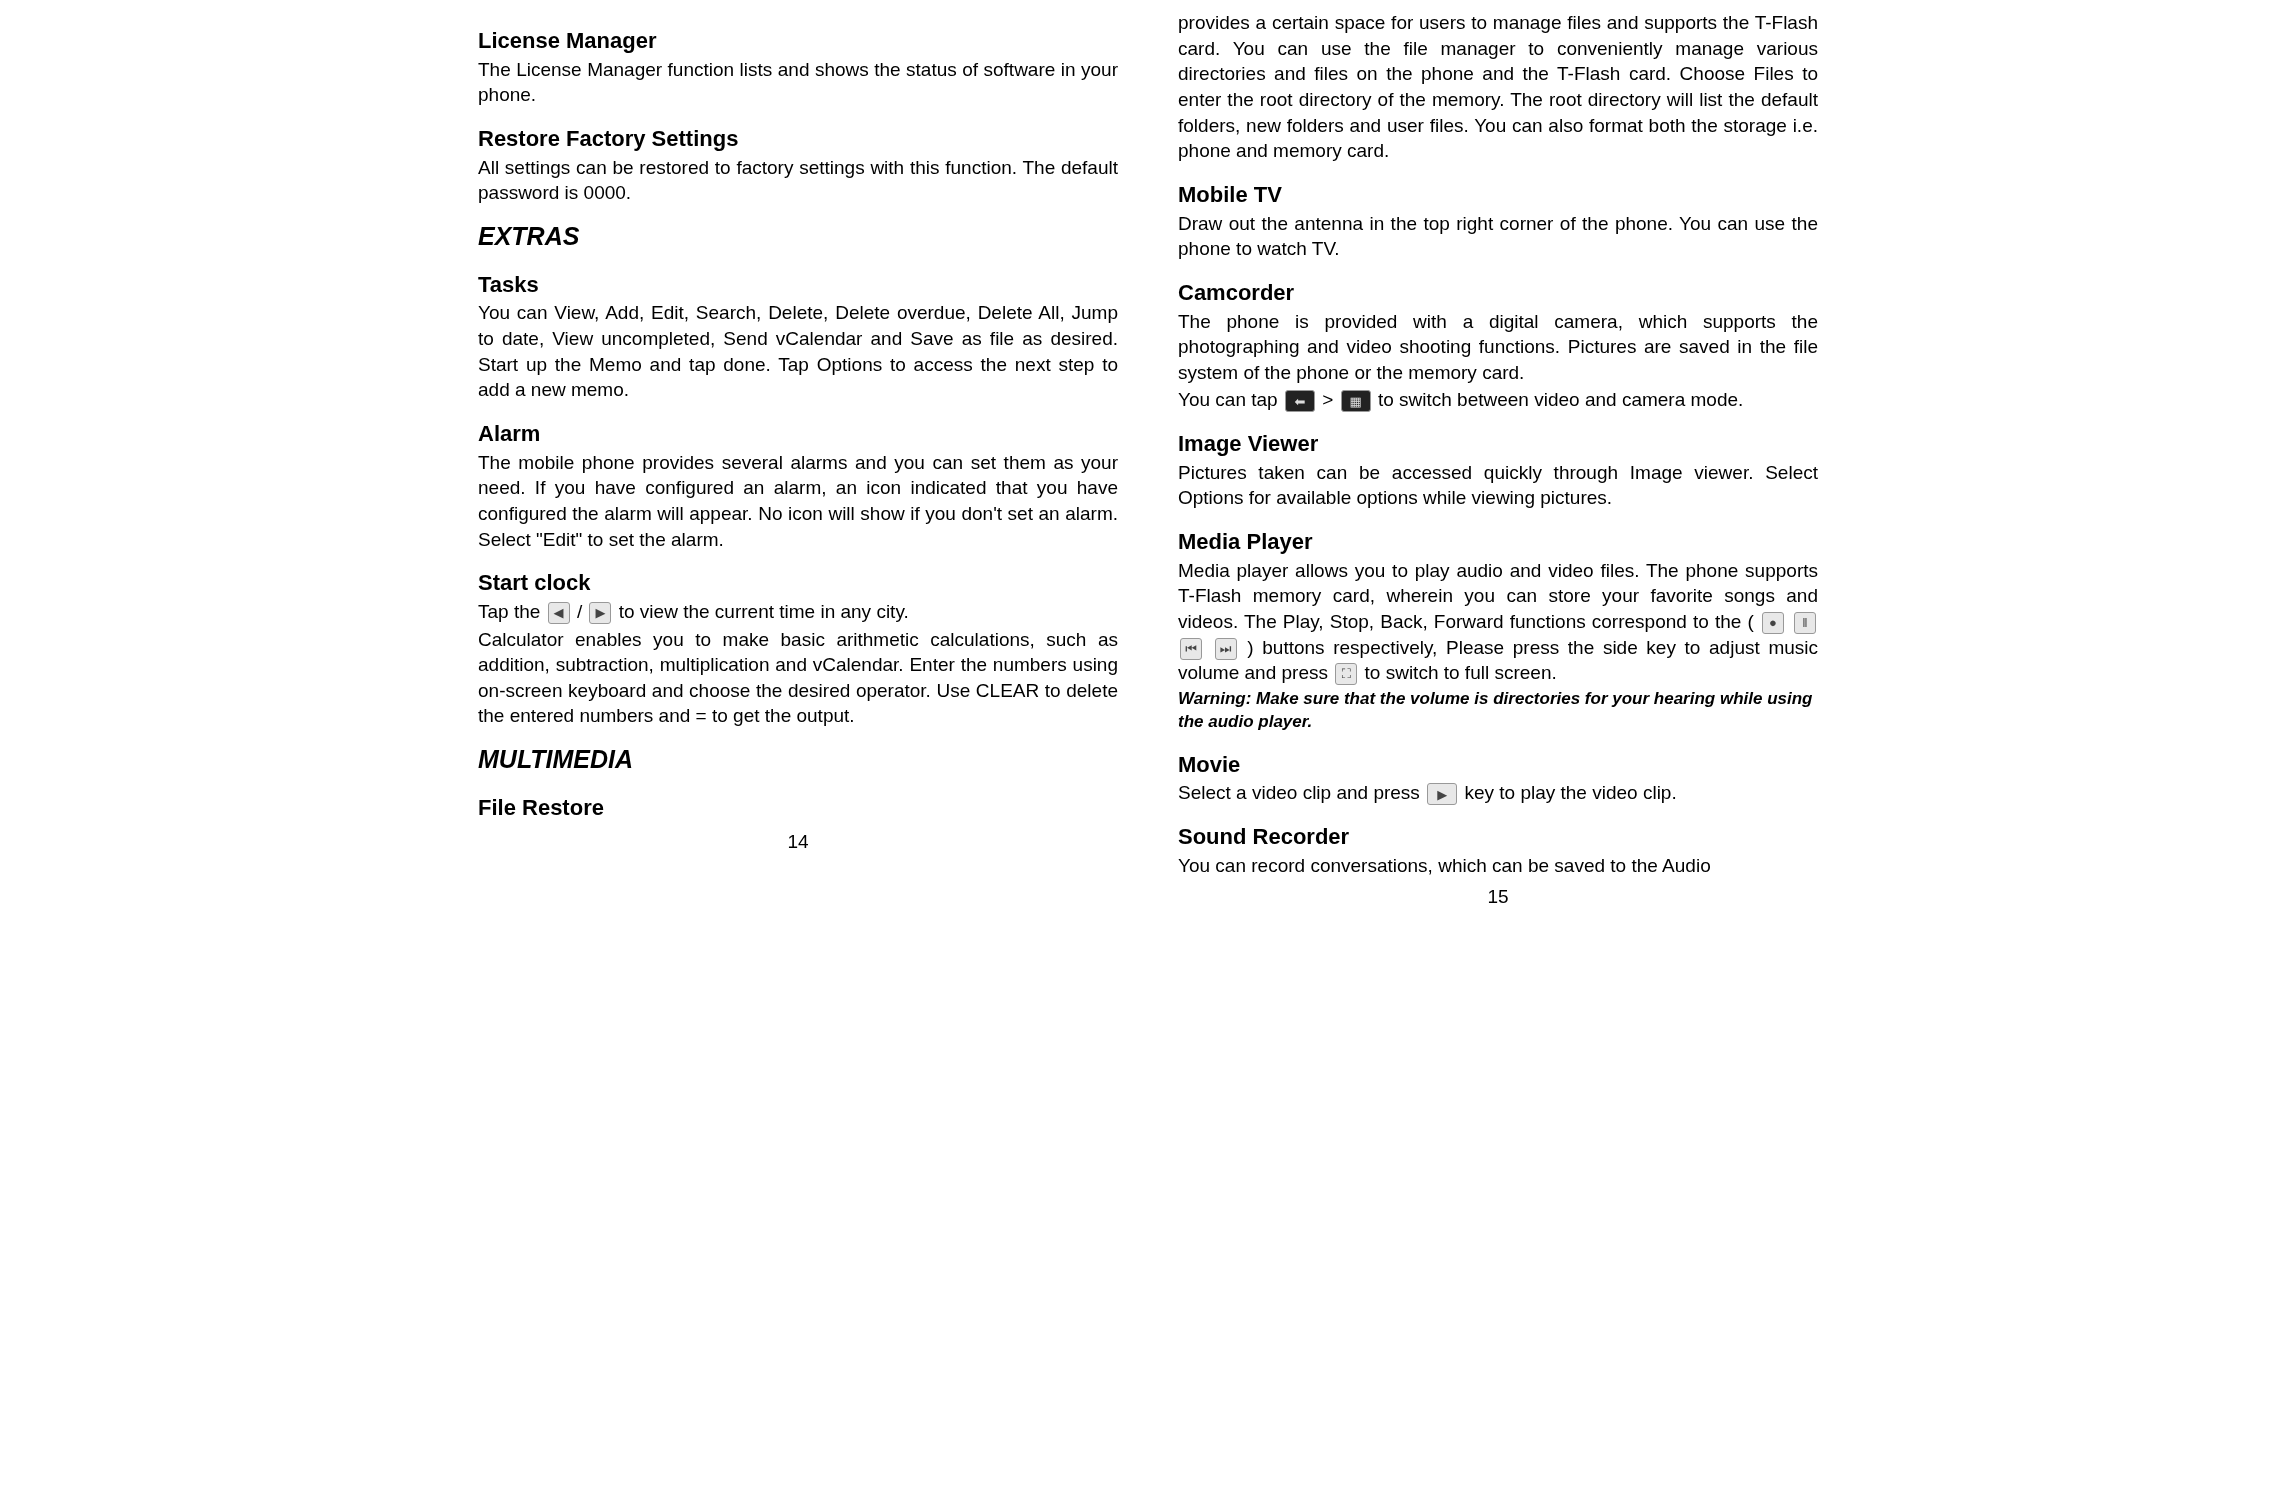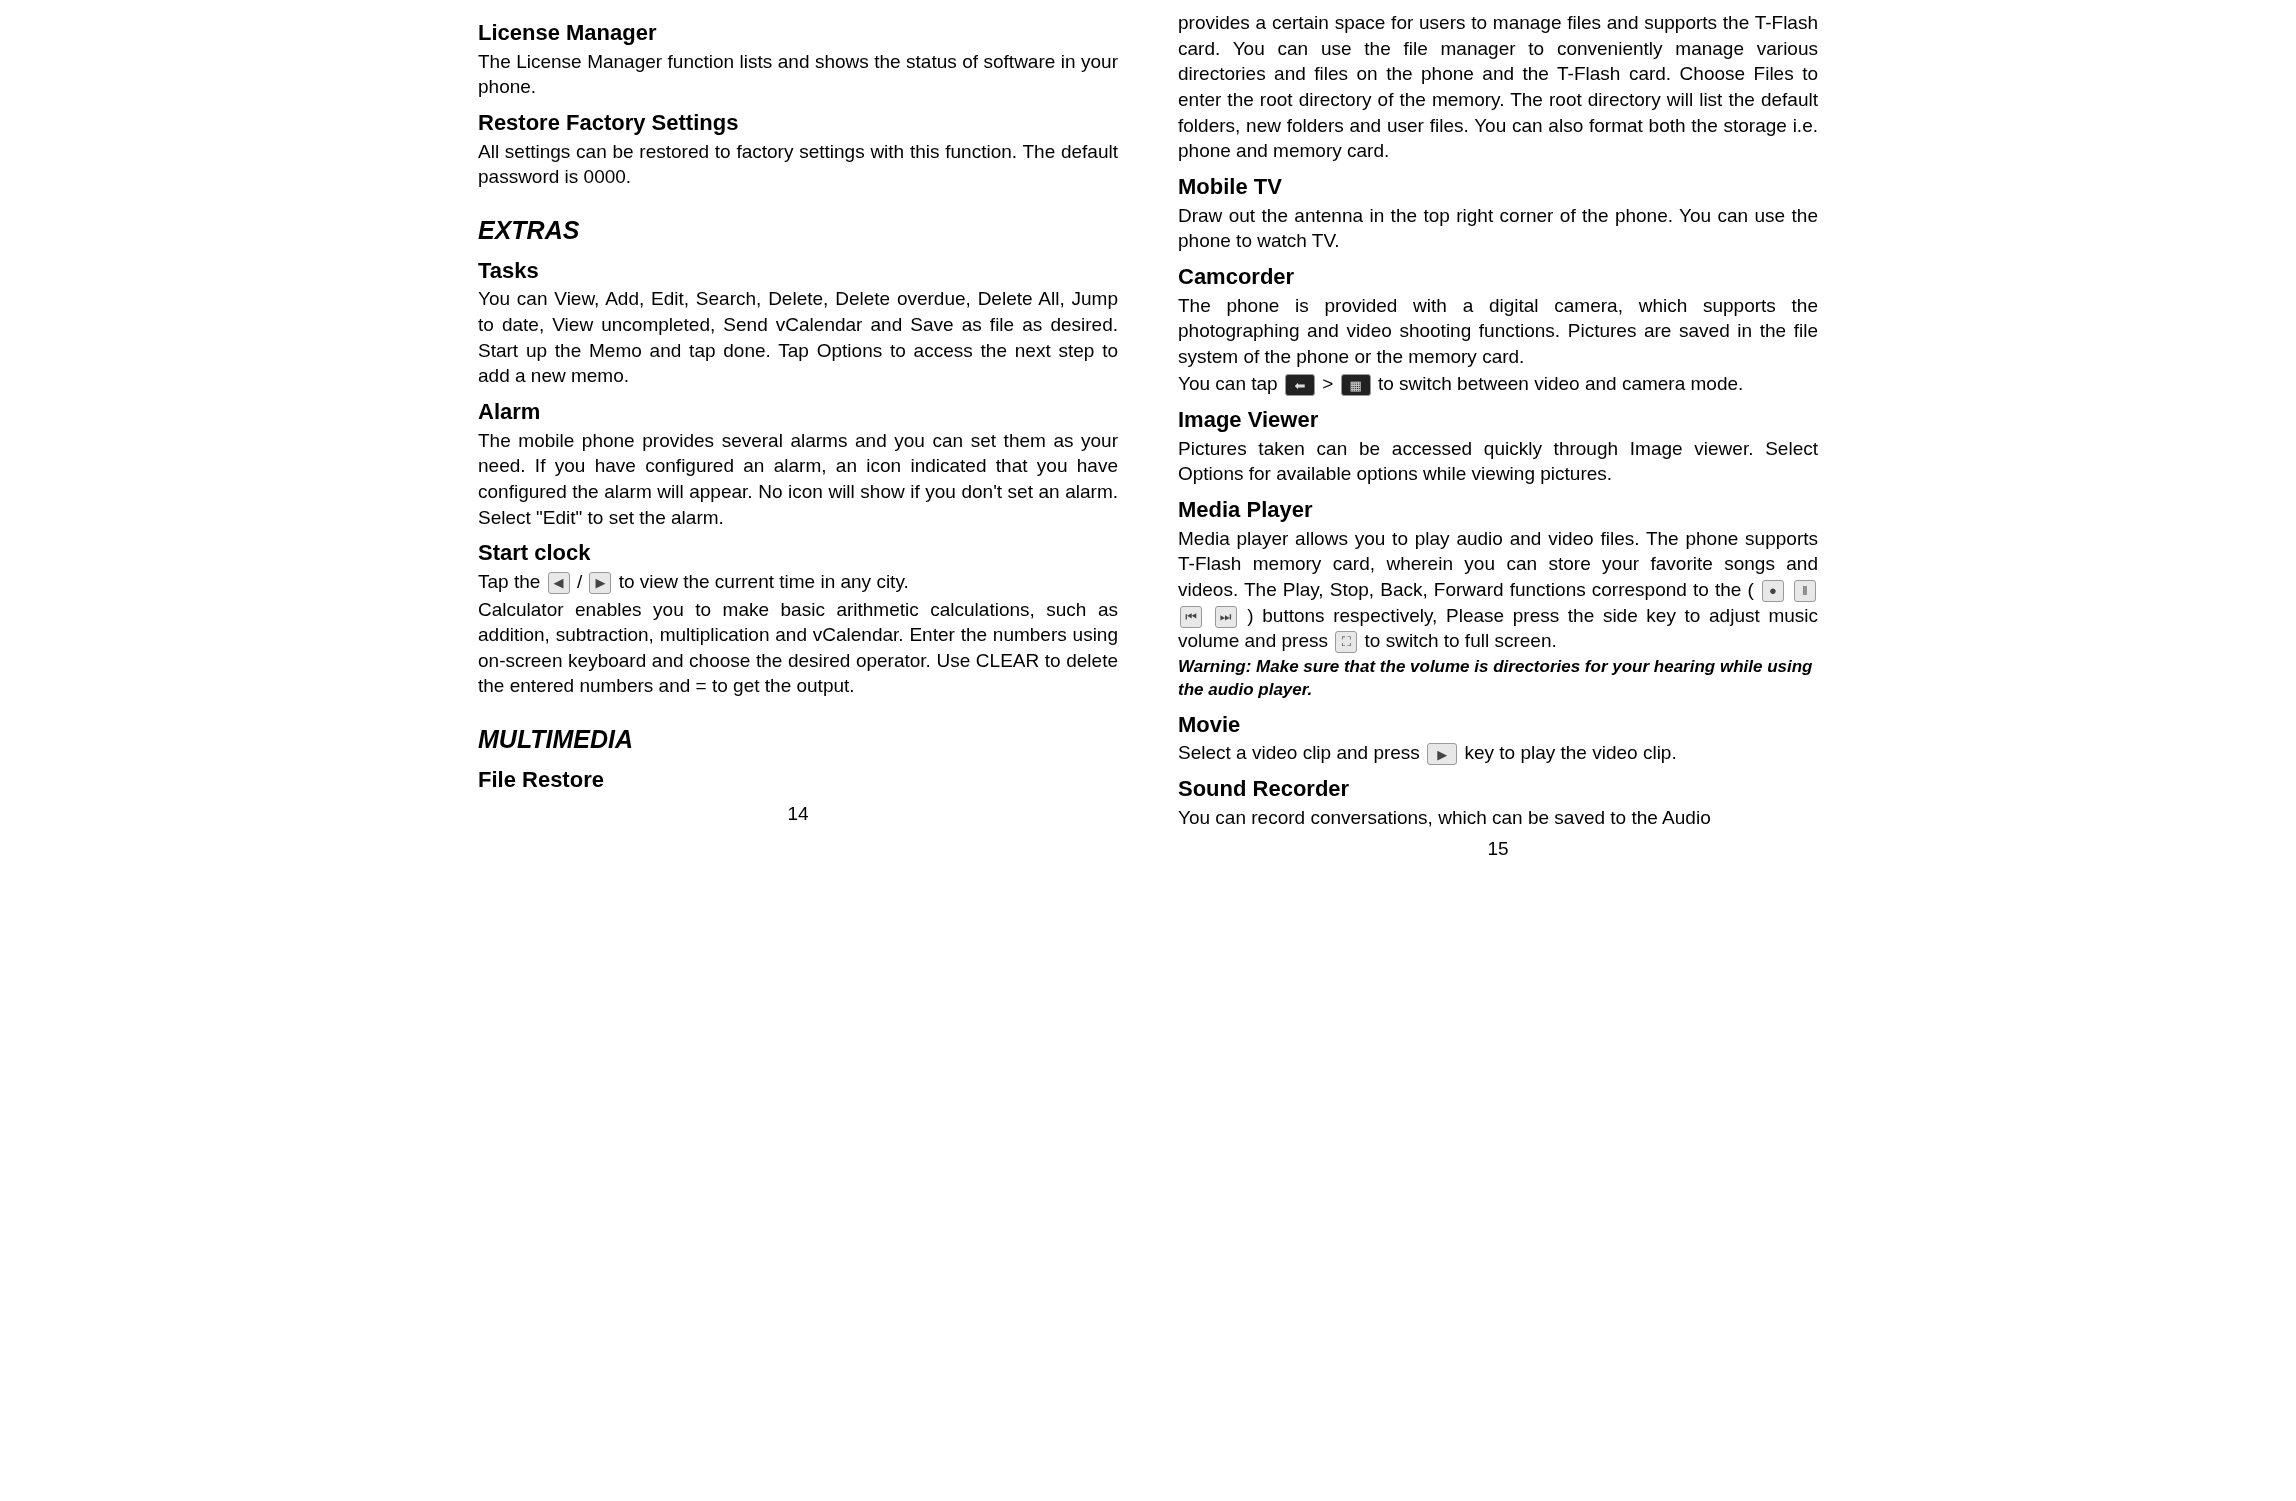--- a/index.html
+++ b/index.html
@@ -15,28 +15,28 @@
   .page {
     width: 640px;
     line-height: 1.35;
     font-size: 19px;
     text-align: justify;
   }
   h1.section {
     font-size: 25px;
     font-weight: bold;
     font-style: italic;
-    margin-top: 24px;
+    margin-top: 14px;
     margin-bottom: 0;
     text-align: left;
   }
   h2.subsection {
     font-size: 22px;
     font-weight: bold;
-    margin-top: 8px;
+    margin-top: 16px;
     margin-bottom: 1px;
     text-align: left;
   }
   p.body {
     margin-bottom: 2px;
   }
   .page-num {
     text-align: center;
     margin-top: 6px;
     font-size: 19px;

